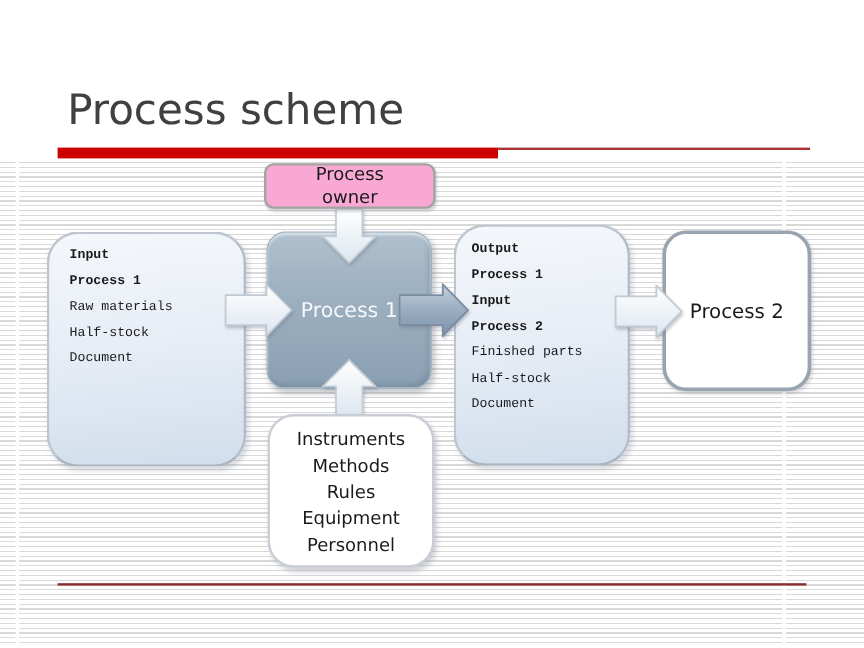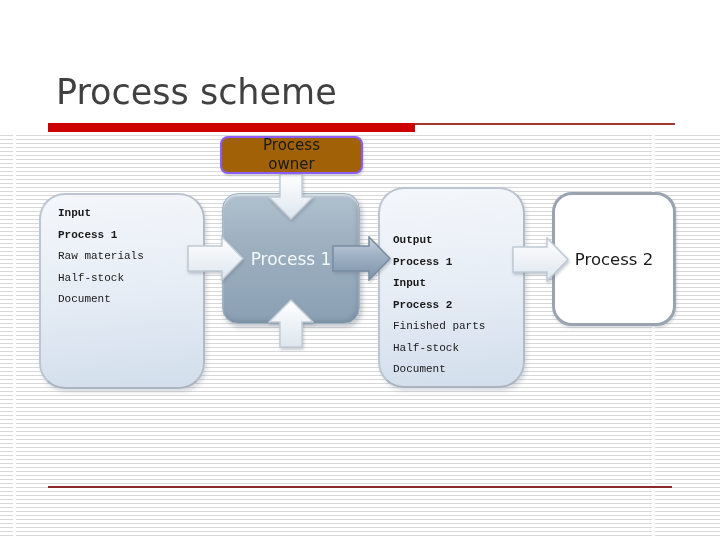--- a/index.html
+++ b/index.html
@@ -16,34 +16,34 @@
 
   
   .title{position:absolute;left:56px;top:72px;font-size:35px;color:#404040;
          letter-spacing:0px;white-space:nowrap;}
   .accent-bar{position:absolute;left:48px;top:123px;width:367px;height:9px;background:#cc0000;}
   .accent-line{position:absolute;left:415px;top:123px;width:260px;height:2px;background:#a83434;}
   .bottom-rule{position:absolute;left:48px;top:486px;width:624px;height:2px;background:#8b2a2a;}
 
   
   .box{position:absolute;box-sizing:border-box;color:#1a1a1a;}
-  .owner-box{left:220px;top:136px;width:143px;height:38px;background:#a16207;
-             border:2px solid #8b5cf6;border-radius:8px;z-index:5;
+  .owner-box{left:220px;top:136px;width:143px;height:38px;background:#f9a8d4;
+             border:2px solid #a3a3a3;border-radius:8px;z-index:5;
              display:flex;align-items:center;justify-content:center;text-align:center;
              box-shadow:1px 2px 2px rgba(150,155,165,.4);}
   .owner-box .lbl{width:90px;font-size:15px;line-height:19px;}
 
   .info-box{background:linear-gradient(175deg,#f4f7fb 0%,#e8eef6 45%,#d2deec 100%);
             border:2px solid #bcc5d0;border-bottom-color:#aab4c0;border-right-color:#b2bcc8;
             border-radius:26px;z-index:2;box-shadow:2px 3px 4px rgba(130,140,155,.3);
             font-size:11px;line-height:21.5px;font-family:Liberation Mono, monospace;}
   .input-box{left:39px;top:193px;width:166px;height:196px;padding:8px 0 0 17px;}
   .input-box .lines{width:118px;}
   .output-box{left:378px;top:187px;width:147px;height:201px;padding:9px 0 0 13px;}
-  .output-box .lines{width:128px;margin-top:32px;}
+  .output-box .lines{width:128px;}
   .b{font-weight:bold;}
 
   .p1-box{left:222px;top:193px;width:138px;height:131px;border-radius:16px;z-index:2;
           background:linear-gradient(180deg,#b0c0ce 0%,#9db0c0 40%,#8aa0b3 100%);
           border:1px solid #9fb2c2;
           box-shadow:inset 0 2px 2px rgba(255,255,255,.55),inset -2px -3px 4px rgba(90,105,120,.3),2px 3px 5px rgba(100,110,125,.4);
           display:flex;align-items:center;justify-content:center;
           color:#f5f8fa;font-size:17px;}
   .p2-box{left:552px;top:192px;width:124px;height:134px;background:#ffffff;
           border:3px solid #9aa4b0;border-radius:20px;z-index:2;
@@ -112,20 +112,27 @@
       <div>Finished parts</div>
       <div>Half-stock</div>
       <div>Document</div>
     </div>
   </div>
 
   <div class="box p2-box">
     <span>Process 2</span>
   </div>
 
+  <div class="box instr-box">
+    <div>Instruments</div>
+    <div>Methods</div>
+    <div>Rules</div>
+    <div>Equipment</div>
+    <div>Personnel</div>
+  </div>
 
   <svg class="arrow" style="left:268px;top:173px" width="46" height="47" viewBox="0 0 46 47">
     <polygon points="12,1 34,1 34,24 45,24 23,46 1,24 12,24" fill="url(#grad-white)" stroke="#c4cdd6" stroke-width="1.5"></polygon>
   </svg>
 
   <svg class="arrow" style="left:187px;top:236px" width="58" height="45" viewBox="0 0 58 45">
     <polygon points="1,10 35,10 35,1 56,22.5 35,44 35,35 1,35" fill="url(#grad-white)" stroke="#c0cad4" stroke-width="1.5"></polygon>
   </svg>
 
   <svg class="arrow" style="left:332px;top:236px" width="60" height="45" viewBox="0 0 60 45">

